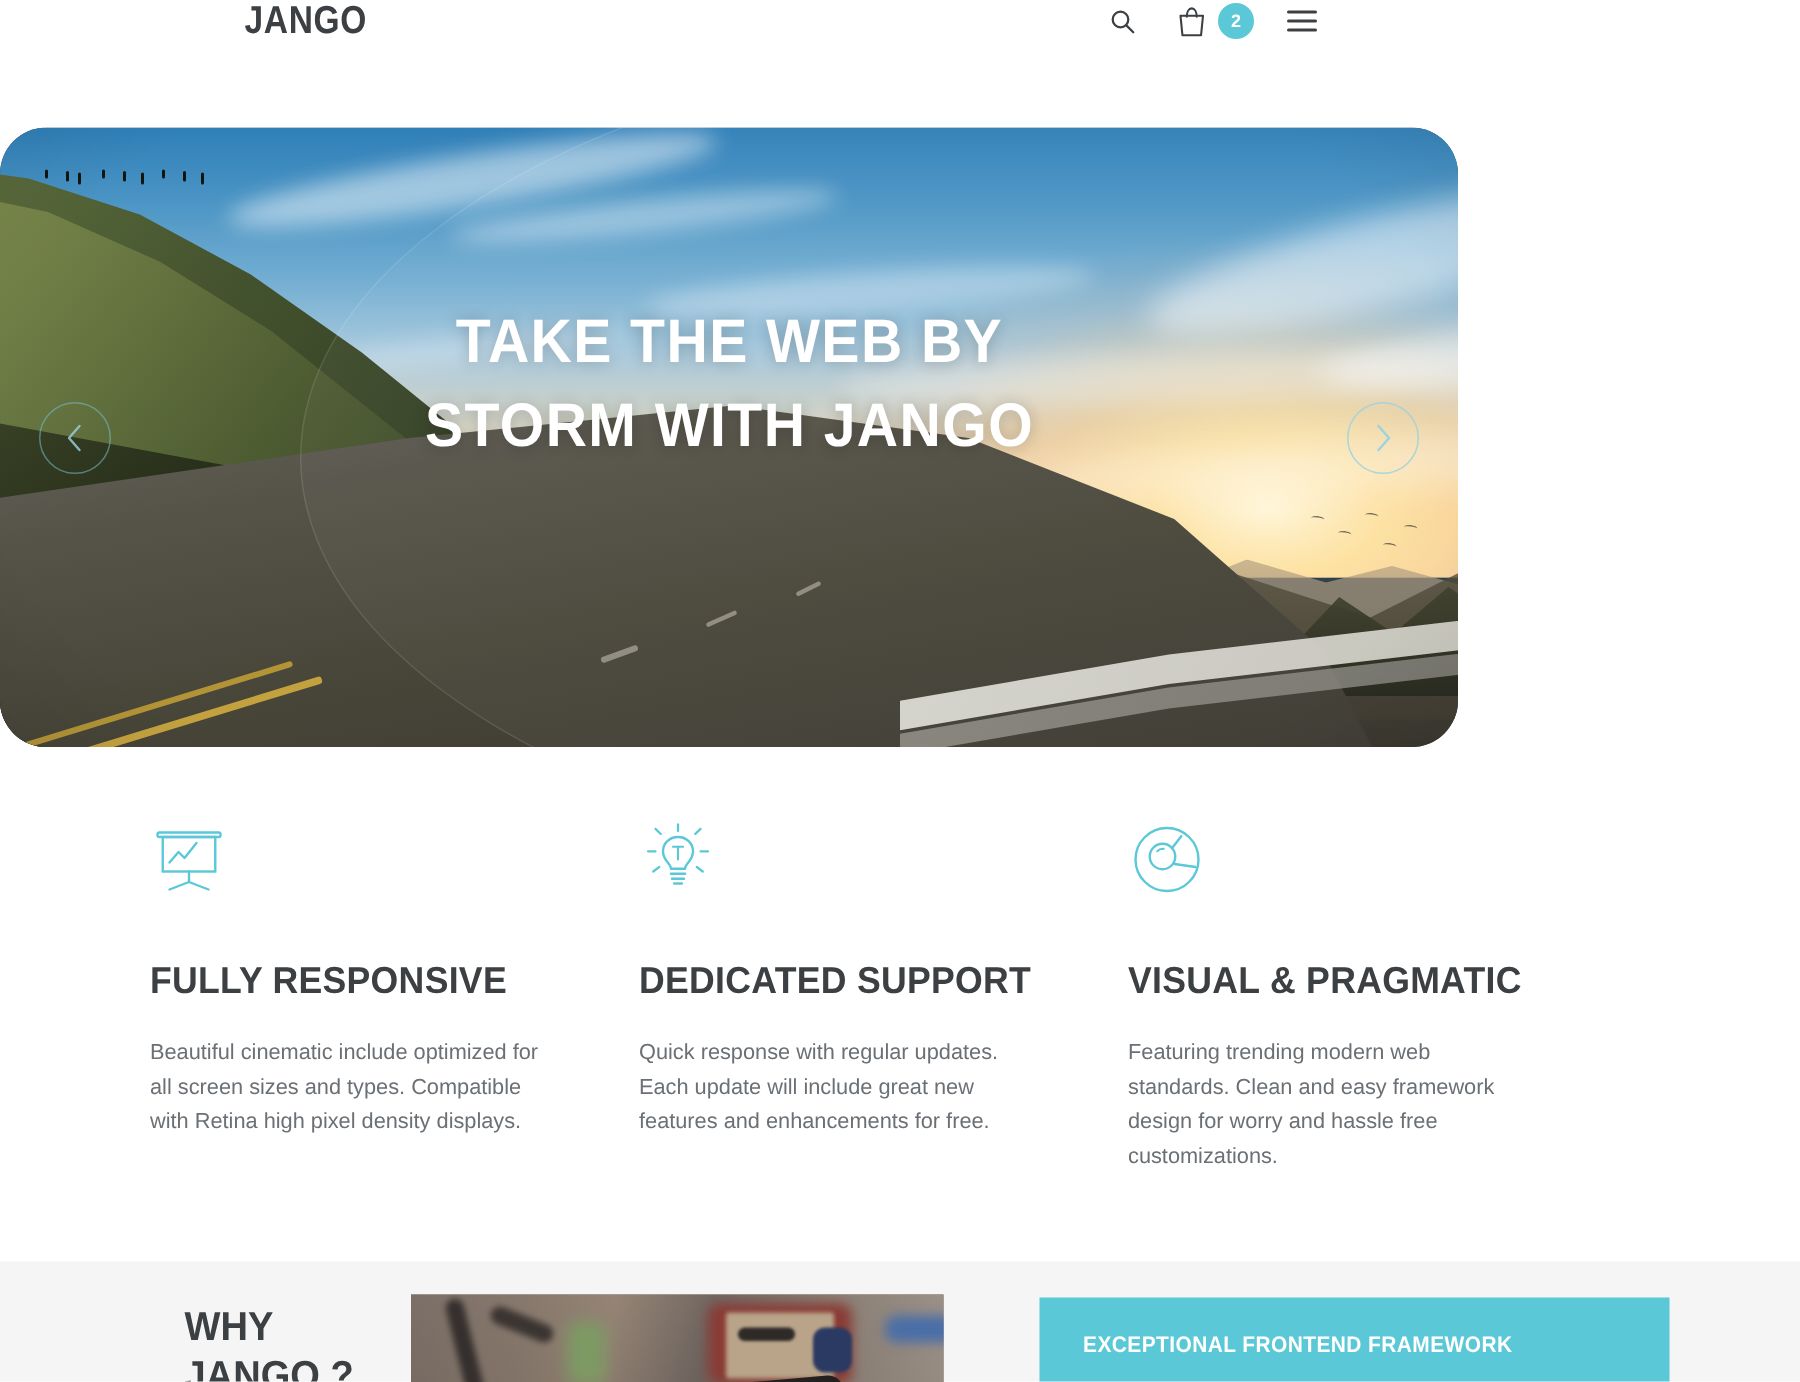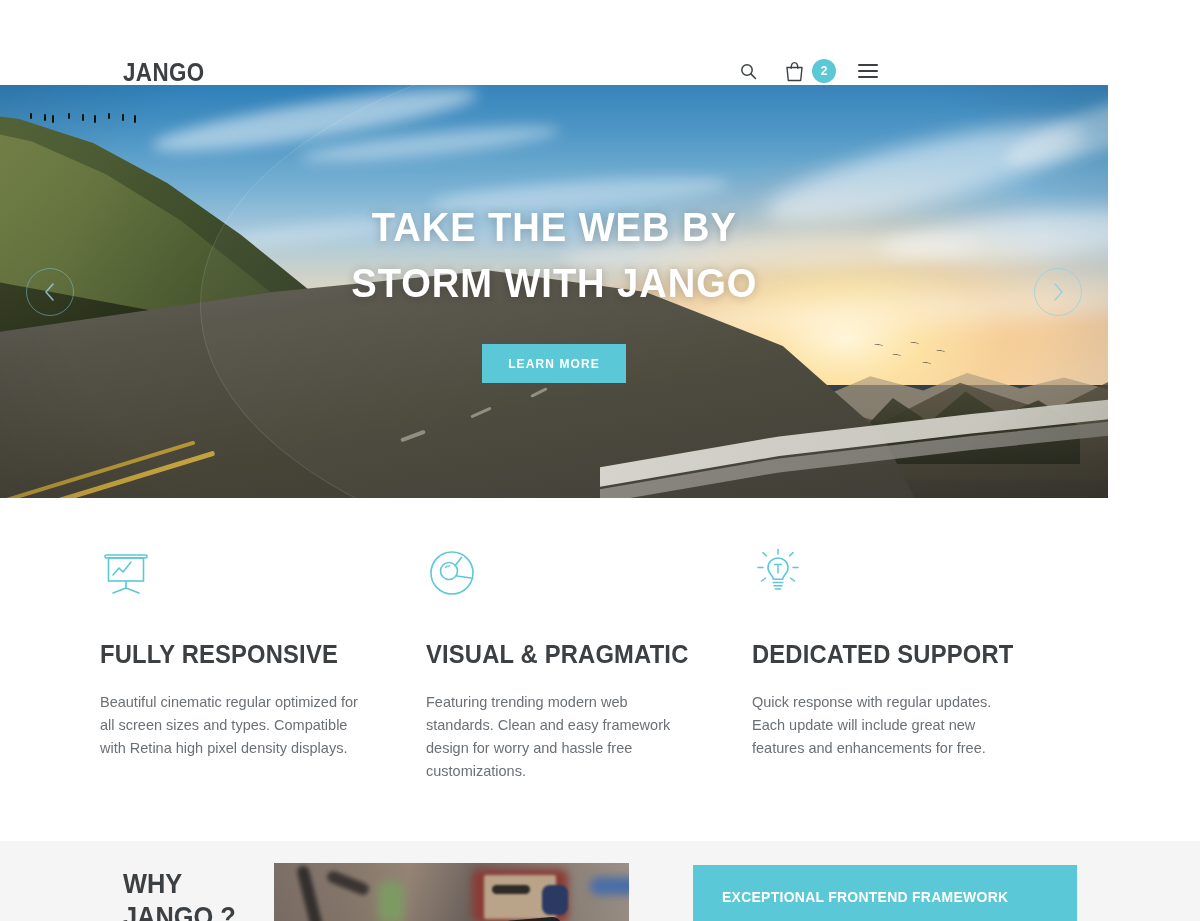--- a/index.html
+++ b/index.html
@@ -11,23 +11,24 @@
     background: #ffffff;
     font-family: "Liberation Sans", sans-serif;
   }
 
   
   .site-header {
     height: 85px;
     width: 992px;
     background: #ffffff;
     display: flex;
-    align-items: flex-end;
+    align-items: flex-start;
     position: relative;
     z-index: 20;
+    padding-left: 40px;
   }
 
   .logo {
     margin-left: 123px;
     font-size: 26px;
     font-weight: 700;
     letter-spacing: 0.5px;
     color: #3c4043;
     font-family: "Liberation Sans Narrow", "Liberation Sans", sans-serif;
     transform: scaleX(0.86);
@@ -109,24 +110,25 @@
     display: block;
     height: 2px;
     width: 20px;
     background: #3c4043;
     border-radius: 1px;
   }
 
   
   .hero {
     position: relative;
-    width: 1108px;
+    width: 972px;
     height: 413px;
     overflow: hidden;
     background: #2b3a45;
+    border-radius: 31px;
   }
 
   .hero-photo { position: absolute; inset: 0; overflow: hidden; }
 
   
   .sky {
     position: absolute;
     left: 0; top: 0; width: 1200px; height: 300px;
     background:
       radial-gradient(ellipse 420px 230px at 845px 255px,
@@ -398,21 +400,21 @@
     position: absolute; left: -6px; top: 66px; width: 300px; height: 140px;
     background: linear-gradient(180deg, #23201f 0%, #141211 100%);
     border-radius: 6px 10px 0 0;
     transform: rotate(-5deg);
   }
 
   .why-panel {
     position: absolute;
     left: 693px;
     top: 865px;
-    width: 384px;
+    width: 420px;
     height: 56px;
     background: #5bc8d8;
     overflow: hidden;
   }
   .why-panel-title {
     position: absolute;
     left: 29px;
     top: 23px;
     color: #ffffff;
     font-size: 15px;
@@ -513,21 +515,20 @@
 
     <div class="hero-arc"></div>
     <div class="hero-vignette"></div>
   </div>
 
   <div class="hero-content">
     <h1 class="hero-title">
       <span class="line">TAKE THE WEB BY</span>
       <span class="line">STORM WITH JANGO</span>
     </h1>
-    <button class="hero-cta">LEARN MORE</button>
   </div>
 
   <div class="hero-arrow prev">
     <svg width="14" height="20" viewBox="0 0 14 20" fill="none" aria-hidden="true">
       <path d="M10 2L3 10l7 8" stroke="rgba(150,205,218,0.85)" stroke-width="1.6" stroke-linecap="round" stroke-linejoin="round"></path>
     </svg>
   </div>
   <div class="hero-arrow next">
     <svg width="14" height="20" viewBox="0 0 14 20" fill="none" aria-hidden="true">
       <path d="M4 2l7 8-7 8" stroke="rgba(150,210,225,0.95)" stroke-width="1.6" stroke-linecap="round" stroke-linejoin="round"></path>
@@ -542,35 +543,21 @@
       <svg width="52" height="52" viewBox="0 0 52 52" fill="none" aria-hidden="true">
         <rect x="5" y="8" width="42" height="3" rx="1.2" stroke="#5bc8d8" stroke-width="1.6"></rect>
         <rect x="8.5" y="11" width="35" height="23" stroke="#5bc8d8" stroke-width="1.6"></rect>
         <path d="M13 28l6-7 4 4 8-10" stroke="#5bc8d8" stroke-width="1.6" stroke-linecap="round" stroke-linejoin="round"></path>
         <line x1="26" y1="34" x2="26" y2="41" stroke="#5bc8d8" stroke-width="1.6" stroke-linecap="round"></line>
         <line x1="26" y1="41" x2="13" y2="46" stroke="#5bc8d8" stroke-width="1.6" stroke-linecap="round"></line>
         <line x1="26" y1="41" x2="39" y2="46" stroke="#5bc8d8" stroke-width="1.6" stroke-linecap="round"></line>
       </svg>
     </div>
     <h3 class="feature-title">FULLY RESPONSIVE</h3>
-    <p class="feature-text">Beautiful cinematic regular optimized for all screen sizes and types. Compatible with Retina high pixel density displays.</p>
-  </div>
-
-  <div class="feature">
-    <div class="feature-icon">
-      <svg width="52" height="52" viewBox="0 0 52 52" fill="none" aria-hidden="true">
-        <circle cx="26" cy="26" r="21" stroke="#5bc8d8" stroke-width="1.6"></circle>
-        <circle cx="23" cy="24" r="8.5" stroke="#5bc8d8" stroke-width="1.6"></circle>
-        <path d="M19.5 20.5a5 5 0 014.2-1.6" stroke="#5bc8d8" stroke-width="1.4" stroke-linecap="round"></path>
-        <line x1="29.2" y1="18.6" x2="35.5" y2="10.5" stroke="#5bc8d8" stroke-width="1.6" stroke-linecap="round"></line>
-        <line x1="31" y1="29" x2="45" y2="31" stroke="#5bc8d8" stroke-width="1.6" stroke-linecap="round"></line>
-      </svg>
-    </div>
-    <h3 class="feature-title">VISUAL &amp; PRAGMATIC</h3>
-    <p class="feature-text">Featuring trending modern web standards. Clean and easy framework design for worry and hassle free customizations.</p>
+    <p class="feature-text">Beautiful cinematic include optimized for all screen sizes and types. Compatible with Retina high pixel density displays.</p>
   </div>
 
   <div class="feature">
     <div class="feature-icon">
       <svg width="52" height="52" viewBox="0 0 52 52" fill="none" aria-hidden="true">
         <path d="M26 11c-5.6 0-10 4.2-10 9.6 0 3.7 2.1 6.2 3.8 8.2 1 1.2 1.5 2.1 1.5 3.4h9.4c0-1.3.5-2.2 1.5-3.4 1.7-2 3.8-4.5 3.8-8.2 0-5.4-4.4-9.6-10-9.6z" stroke="#5bc8d8" stroke-width="1.6" stroke-linejoin="round"></path>
         <line x1="21.3" y1="35.5" x2="30.7" y2="35.5" stroke="#5bc8d8" stroke-width="1.6" stroke-linecap="round"></line>
         <line x1="22" y1="38.8" x2="30" y2="38.8" stroke="#5bc8d8" stroke-width="1.6" stroke-linecap="round"></line>
         <line x1="23.4" y1="42" x2="28.6" y2="42" stroke="#5bc8d8" stroke-width="1.6" stroke-linecap="round"></line>
         <line x1="26" y1="17.5" x2="26" y2="26" stroke="#5bc8d8" stroke-width="1.4" stroke-linecap="round"></line>
@@ -581,20 +568,34 @@
         <line x1="14.5" y1="9" x2="11" y2="5.6" stroke="#5bc8d8" stroke-width="1.5" stroke-linecap="round"></line>
         <line x1="37.5" y1="9" x2="41" y2="5.6" stroke="#5bc8d8" stroke-width="1.5" stroke-linecap="round"></line>
         <line x1="13.5" y1="31" x2="9.5" y2="34" stroke="#5bc8d8" stroke-width="1.5" stroke-linecap="round"></line>
         <line x1="38.5" y1="31" x2="42.5" y2="34" stroke="#5bc8d8" stroke-width="1.5" stroke-linecap="round"></line>
       </svg>
     </div>
     <h3 class="feature-title">DEDICATED SUPPORT</h3>
     <p class="feature-text">Quick response with regular updates. Each update will include great new features and enhancements for free.</p>
   </div>
 
+  <div class="feature">
+    <div class="feature-icon">
+      <svg width="52" height="52" viewBox="0 0 52 52" fill="none" aria-hidden="true">
+        <circle cx="26" cy="26" r="21" stroke="#5bc8d8" stroke-width="1.6"></circle>
+        <circle cx="23" cy="24" r="8.5" stroke="#5bc8d8" stroke-width="1.6"></circle>
+        <path d="M19.5 20.5a5 5 0 014.2-1.6" stroke="#5bc8d8" stroke-width="1.4" stroke-linecap="round"></path>
+        <line x1="29.2" y1="18.6" x2="35.5" y2="10.5" stroke="#5bc8d8" stroke-width="1.6" stroke-linecap="round"></line>
+        <line x1="31" y1="29" x2="45" y2="31" stroke="#5bc8d8" stroke-width="1.6" stroke-linecap="round"></line>
+      </svg>
+    </div>
+    <h3 class="feature-title">VISUAL &amp; PRAGMATIC</h3>
+    <p class="feature-text">Featuring trending modern web standards. Clean and easy framework design for worry and hassle free customizations.</p>
+  </div>
+
 </section>
 
 <section class="why-section">
   <h2 class="why-heading">
     <span>WHY</span>
     <span>JANGO ?</span>
   </h2>
 </section>
 
 <div class="why-photo">

